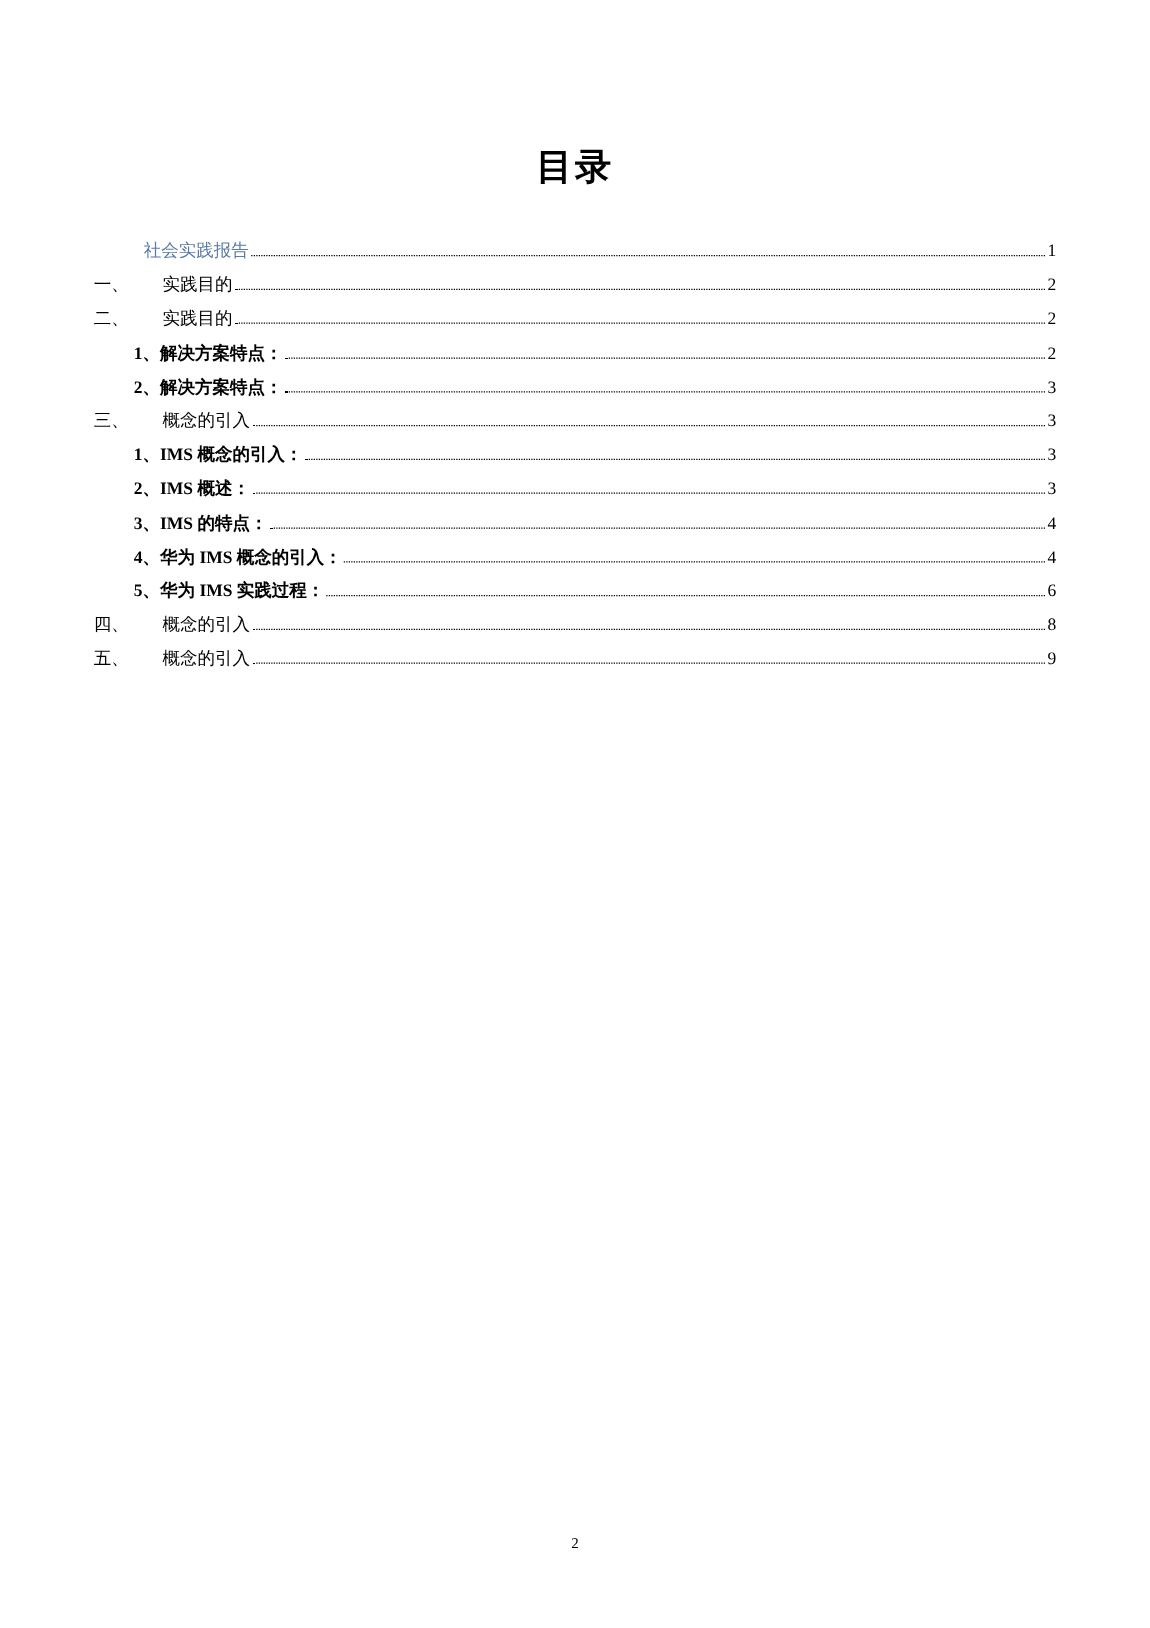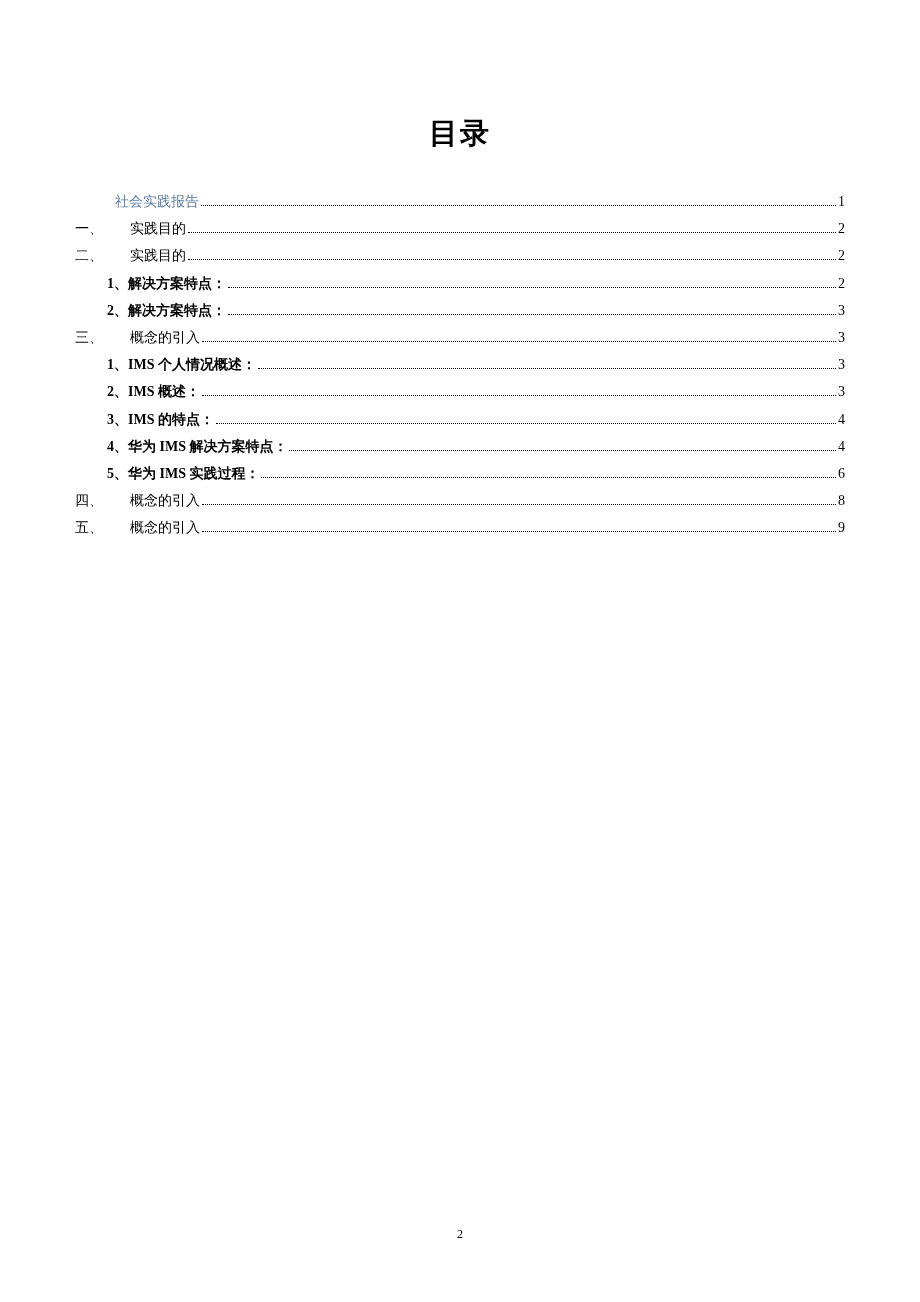--- a/index.html
+++ b/index.html
@@ -132,39 +132,39 @@
         <span class="toc-page">3</span>
       </div>
       <div class="toc-row level-1">
         <span class="toc-prefix">三、</span>
         <span class="toc-label">概念的引入</span>
         <span class="toc-dots"></span>
         <span class="toc-page">3</span>
       </div>
       <div class="toc-row level-2 bold">
         <span class="toc-prefix num">1、</span>
-        <span class="toc-label">IMS 个人情况概述：</span>
+        <span class="toc-label">IMS 概念的引入：</span>
         <span class="toc-dots"></span>
         <span class="toc-page">3</span>
       </div>
       <div class="toc-row level-2 bold">
         <span class="toc-prefix num">2、</span>
         <span class="toc-label">IMS 概述：</span>
         <span class="toc-dots"></span>
         <span class="toc-page">3</span>
       </div>
       <div class="toc-row level-2 bold">
         <span class="toc-prefix num">3、</span>
         <span class="toc-label">IMS 的特点：</span>
         <span class="toc-dots"></span>
         <span class="toc-page">4</span>
       </div>
       <div class="toc-row level-2 bold">
         <span class="toc-prefix num">4、</span>
-        <span class="toc-label">华为 IMS 解决方案特点：</span>
+        <span class="toc-label">华为 IMS 概念的引入：</span>
         <span class="toc-dots"></span>
         <span class="toc-page">4</span>
       </div>
       <div class="toc-row level-2 bold">
         <span class="toc-prefix num">5、</span>
         <span class="toc-label">华为 IMS 实践过程：</span>
         <span class="toc-dots"></span>
         <span class="toc-page">6</span>
       </div>
       <div class="toc-row level-1">

